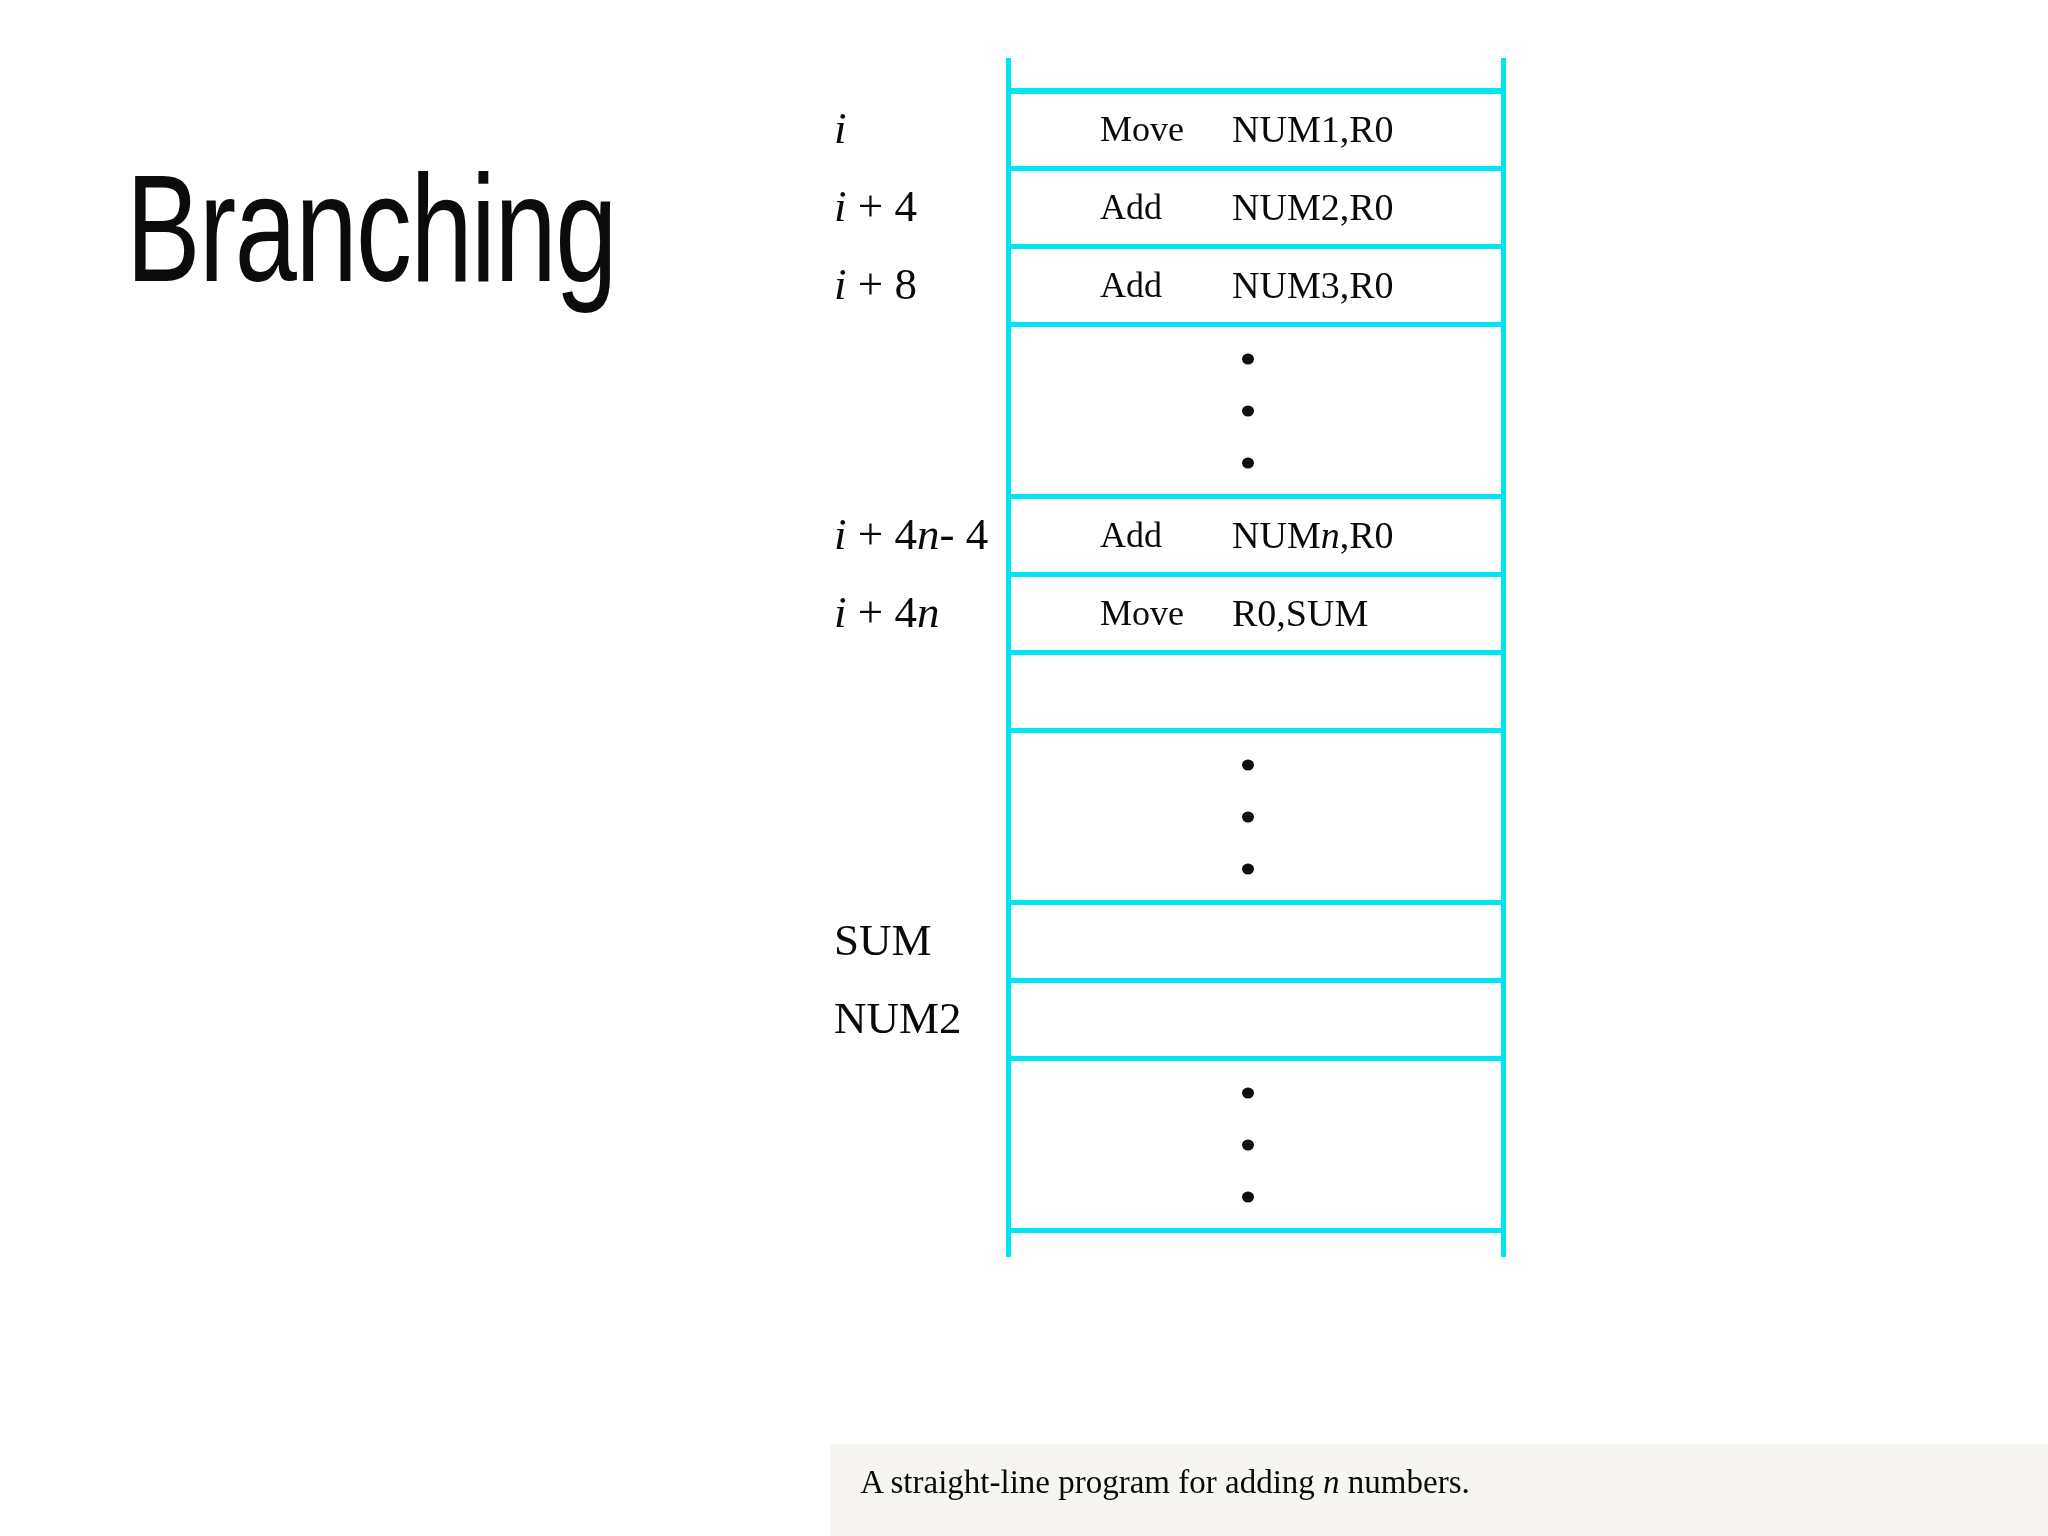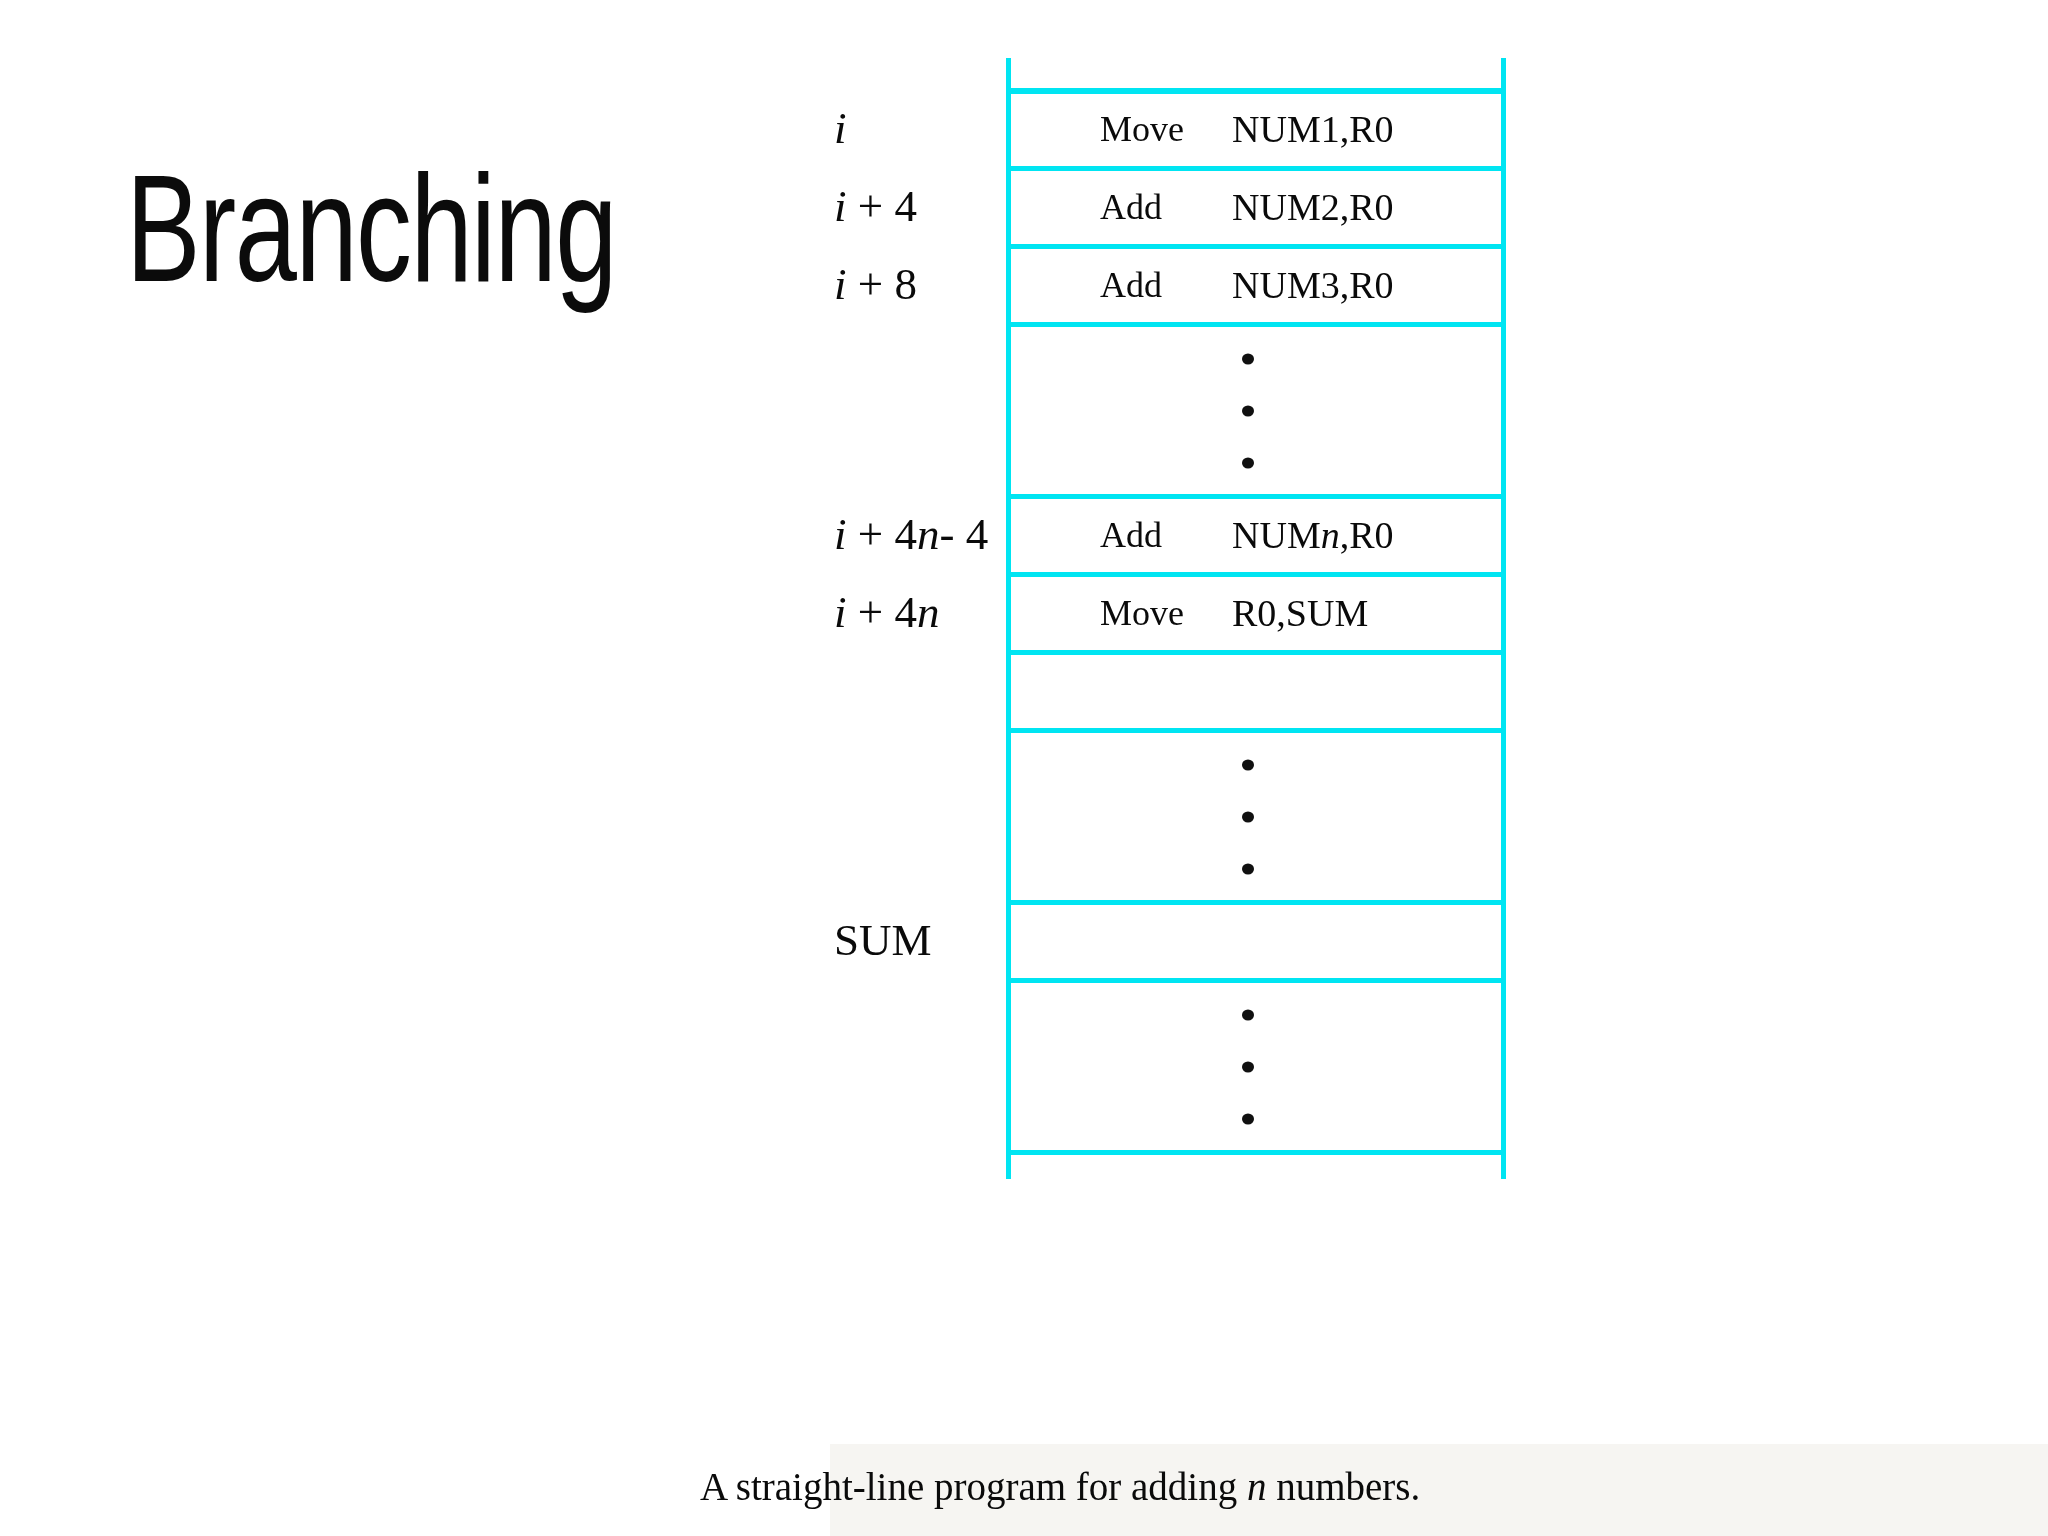--- a/index.html
+++ b/index.html
@@ -58,21 +58,21 @@
 
   .dots-wrap {
     position:absolute; left:0; right:0; top:50%;
     transform:translate(-8px,-50%);
     display:flex; flex-direction:column; align-items:center; gap:41px;
   }
   .dot { width:12px; height:11px; border-radius:50%; background:#101010; }
 
   .figure-caption {
     position:absolute; left:700px; top:1448px; width:930px; z-index:2;
-    font-size:39px; white-space:nowrap;
+    text-align:center; font-size:33px; white-space:nowrap;
   }
   i { font-style:italic; }
 </style>
 </head>
 <body>
 
 <div class="slide">
 
   <div class="shade"></div>
 
@@ -117,20 +117,23 @@
       <div class="mem-row ellipsis">
         <div class="dots-wrap">
           <div class="dot"></div>
           <div class="dot"></div>
           <div class="dot"></div>
         </div>
       </div>
       <div class="mem-row data">
         <div class="addr-label"><span>SUM</span></div>
       </div>
+      <div class="mem-row data">
+        <div class="addr-label"><span>NUM2</span></div>
+      </div>
       <div class="mem-row ellipsis">
         <div class="dots-wrap">
           <div class="dot"></div>
           <div class="dot"></div>
           <div class="dot"></div>
         </div>
       </div>
       <div class="stub bottom"></div>
   </div>
 

